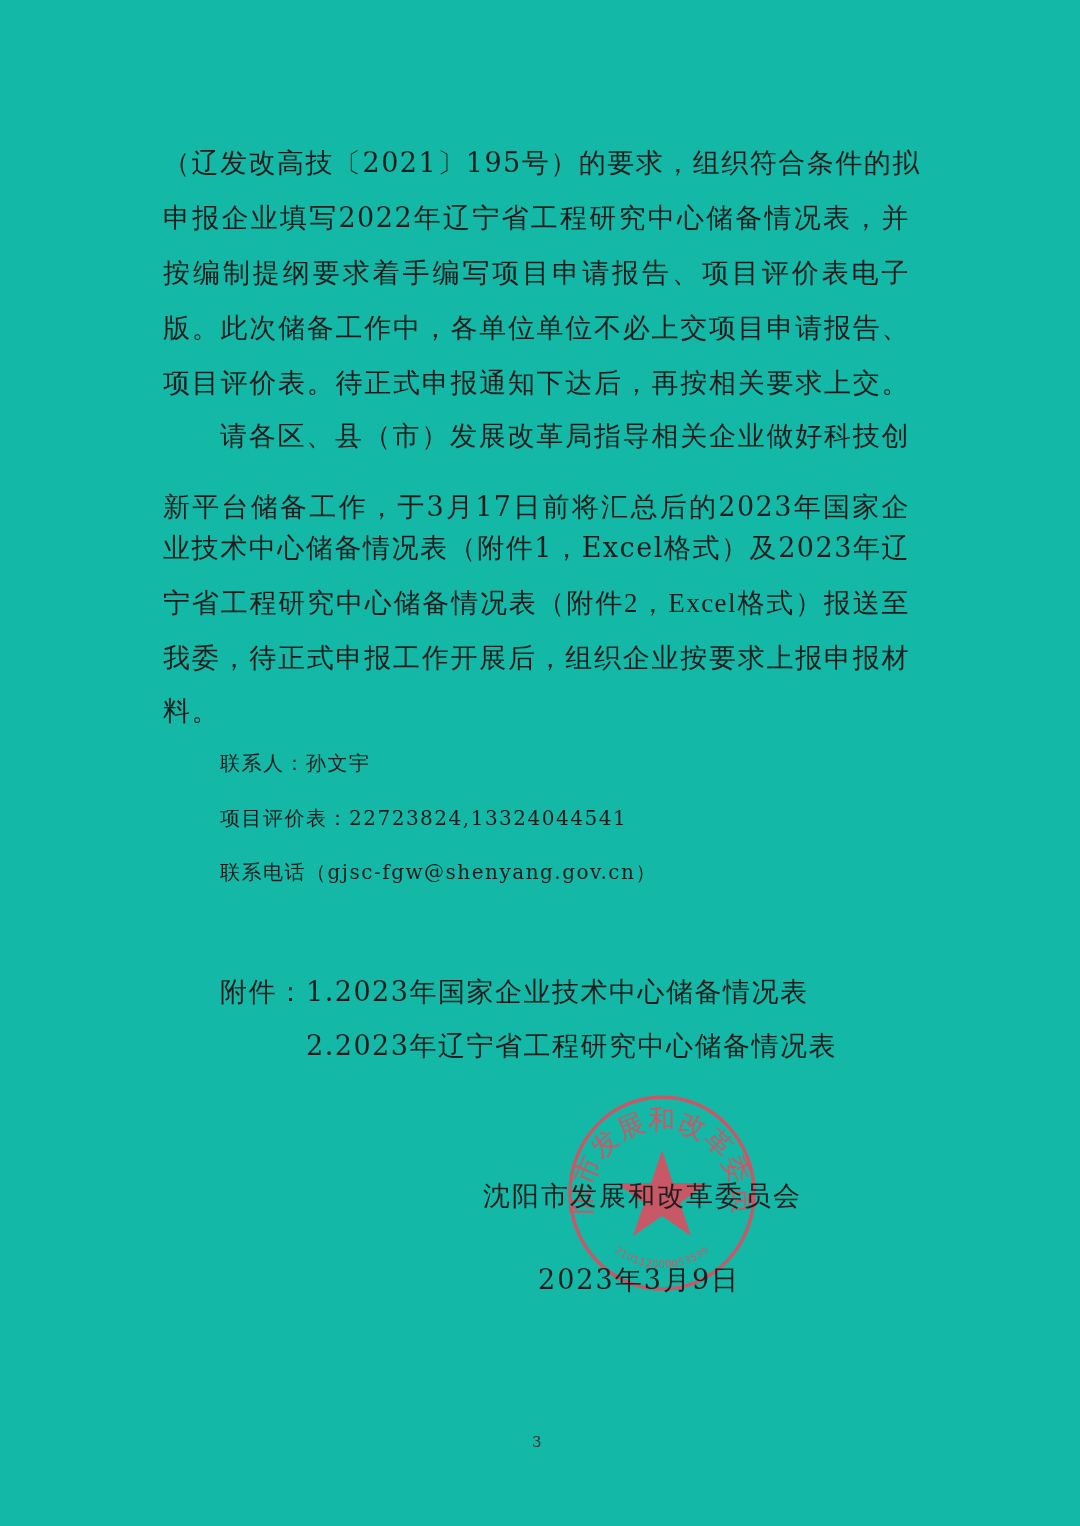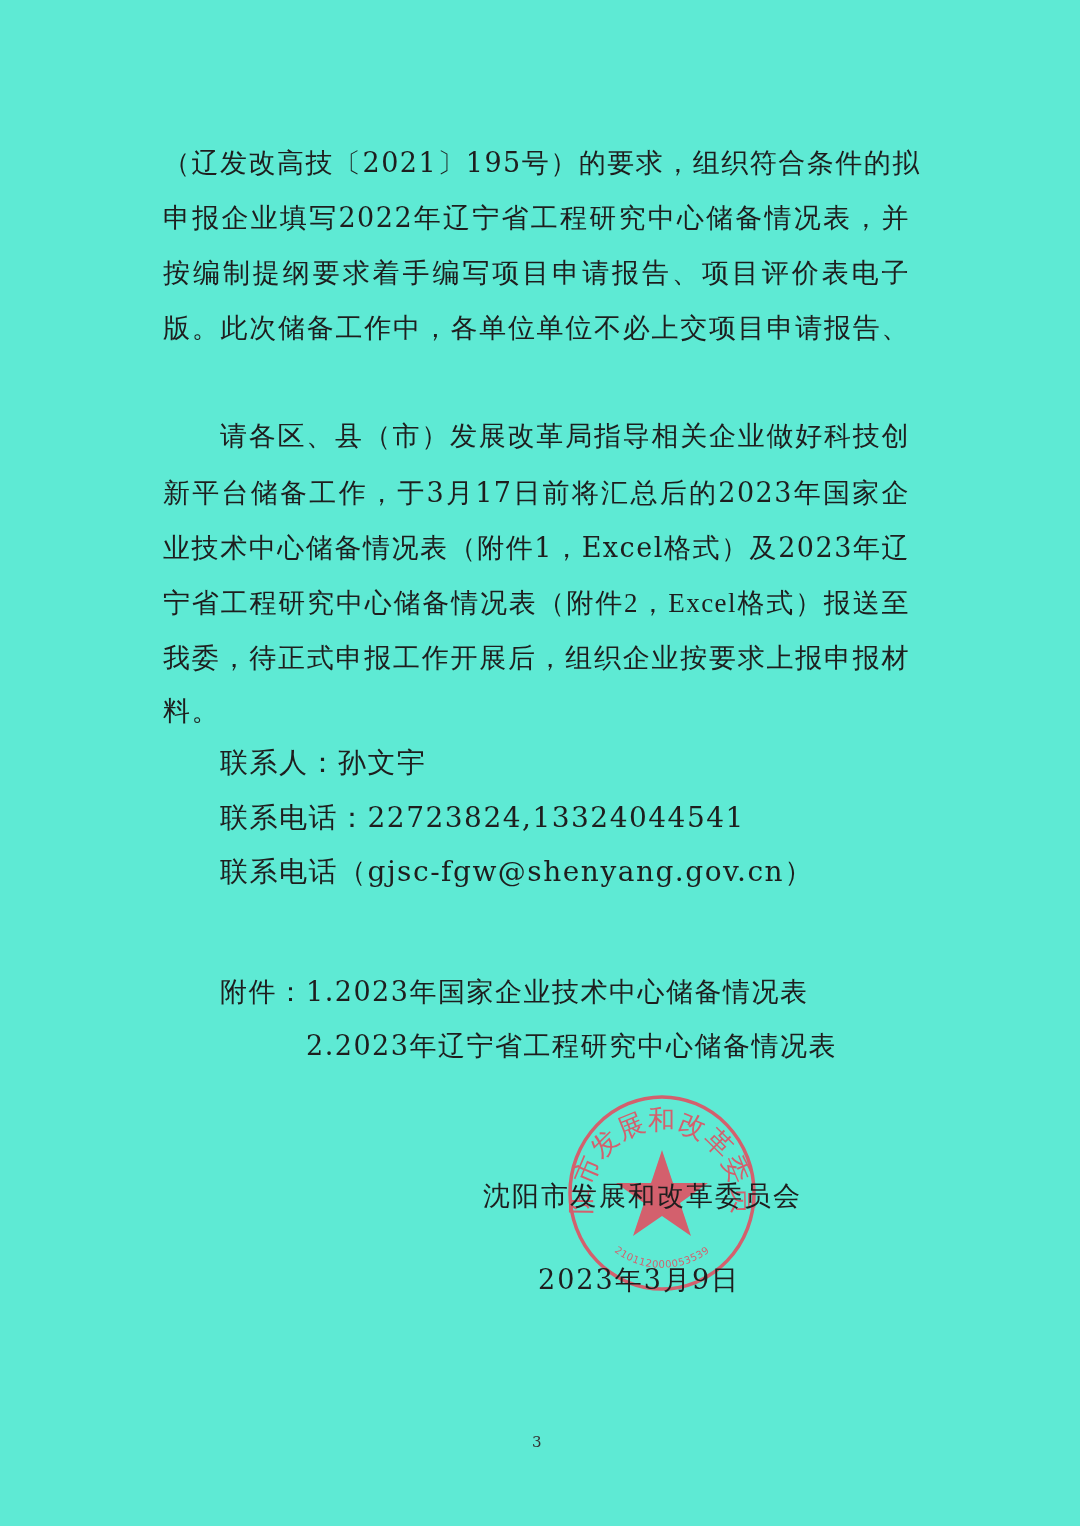--- a/index.html
+++ b/index.html
@@ -13,21 +13,21 @@
       position: relative;
       overflow: hidden;
       font-family: "DejaVu Serif", "Liberation Serif", serif;
       color: #1e1e1e;
     }
     .page {
       position: absolute;
       left: 0; top: 0;
       width: 1080px;
       height: 1526px;
-      background: #5eead4;
+      background: #14b8a6;
     }
     .line {
       position: absolute;
       left: 163px;
       width: 747px;
       font-size: 27px;
       line-height: 40px;
       height: 40px;
       white-space: nowrap;
       letter-spacing: 1.5px;
@@ -39,21 +39,21 @@
       width: 690px;
     }
     .line.free {
       text-align: left;
       text-align-last: left;
       width: auto;
     }
     .contact {
       position: absolute;
       left: 220px;
-      font-size: 28px;
+      font-size: 20px;
       line-height: 40px;
       height: 40px;
       white-space: nowrap;
       letter-spacing: 1.5px;
     }
     .attach {
       position: absolute;
       font-size: 27px;
       line-height: 40px;
       height: 40px;
@@ -90,30 +90,31 @@
   </style>
 </head>
 <body>
 
 <div class="page">
 
   <div class="line" style="top:143px;">（辽发改高技〔2021〕195号）的要求，组织符合条件的拟</div>
   <div class="line" style="top:198px;">申报企业填写2022年辽宁省工程研究中心储备情况表，并</div>
   <div class="line" style="top:308px;">版。此次储备工作中，各单位单位不必上交项目申请报告、</div>
   <div class="line" style="top:253px;">按编制提纲要求着手编写项目申请报告、项目评价表电子</div>
+  <div class="line" style="top:363px;">项目评价表。待正式申报通知下达后，再按相关要求上交。</div>
 
   <div class="line indent" style="top:418px;font-family:Liberation Mono, monospace;">请各区、县（市）发展改革局指导相关企业做好科技创</div>
-  <div class="line" style="top:473px;">新平台储备工作，于3月17日前将汇总后的2023年国家企</div>
+  <div class="line" style="top:487px;">新平台储备工作，于3月17日前将汇总后的2023年国家企</div>
   <div class="line" style="top:528px;">业技术中心储备情况表（附件1，Excel格式）及2023年辽</div>
   <div class="line" style="top:583px;font-family:Liberation Serif, serif;">宁省工程研究中心储备情况表（附件2，Excel格式）报送至</div>
   <div class="line" style="top:638px;">我委，待正式申报工作开展后，组织企业按要求上报申报材</div>
   <div class="line free" style="top:691px;">料。</div>
 
   <div class="contact" style="top:743px;">联系人：孙文宇</div>
-  <div class="contact" style="top:798px;">联系电话：22723824,13324044541</div>
+  <div class="contact" style="top:798px;">项目评价表：22723824,13324044541</div>
   <div class="contact" style="top:852px;">联系电话（gjsc-fgw@shenyang.gov.cn）</div>
 
   <div class="attach" style="left:220px; top:960px;">附件：</div>
   <div class="attach" style="left:306px; top:960px;text-align:center;">1.2023年国家企业技术中心储备情况表</div>
   <div class="attach" style="left:306px; top:1014px;">2.2023年辽宁省工程研究中心储备情况表</div>
 
   <svg class="stamp" viewBox="0 0 200 210">
     <defs>
       <path id="arcTop" d="M 30 130 A 72 72 0 1 1 170 130" fill="none"></path>
       <path id="arcBottom" d="M 48 160 A 78 78 0 0 0 152 160" fill="none"></path>

